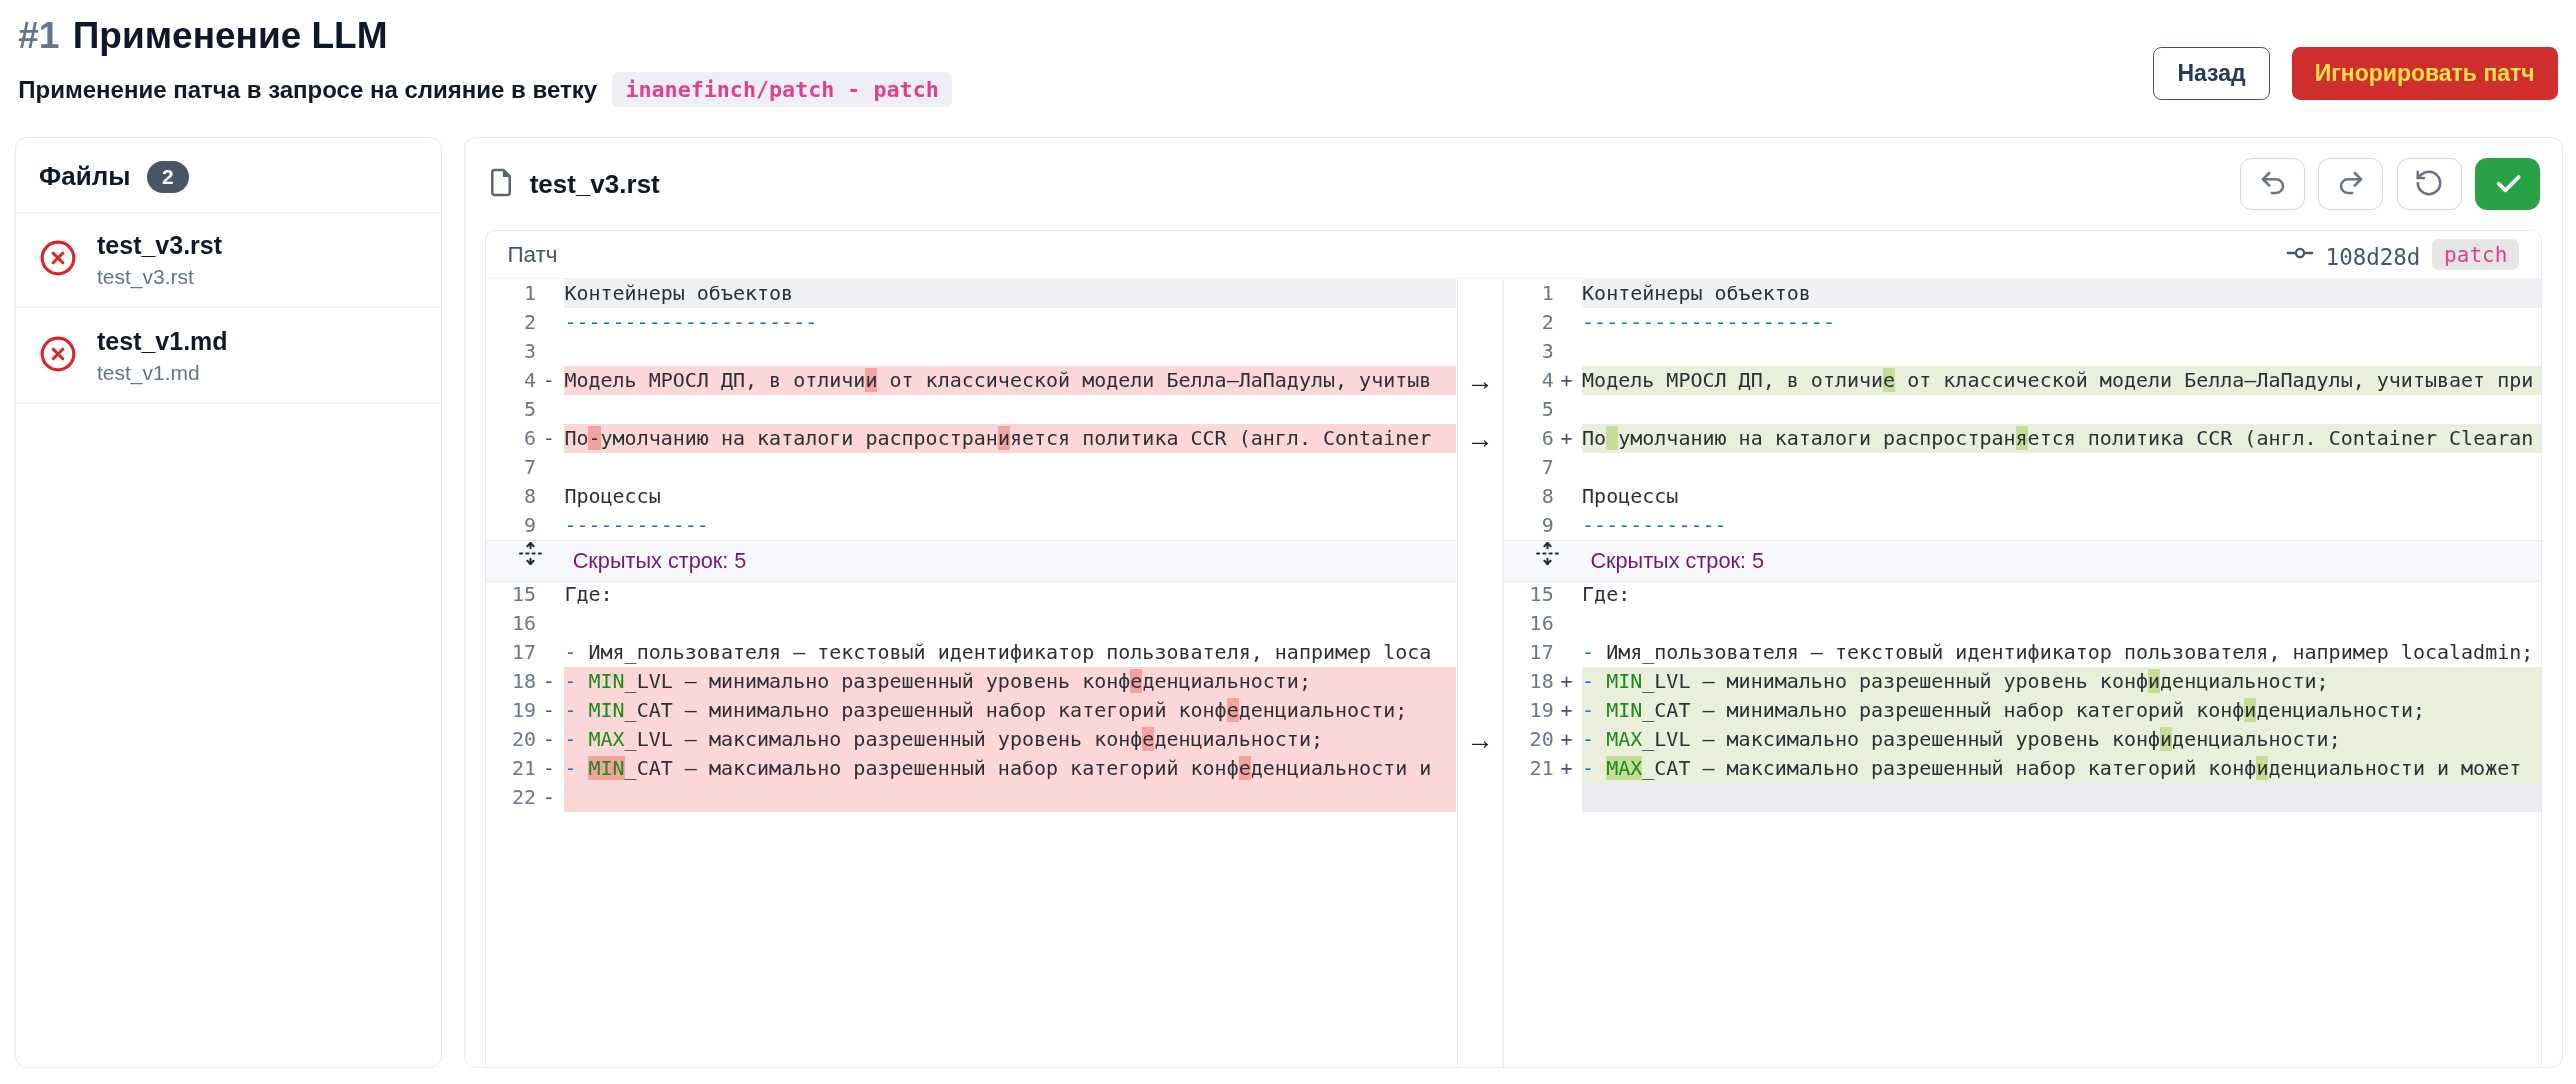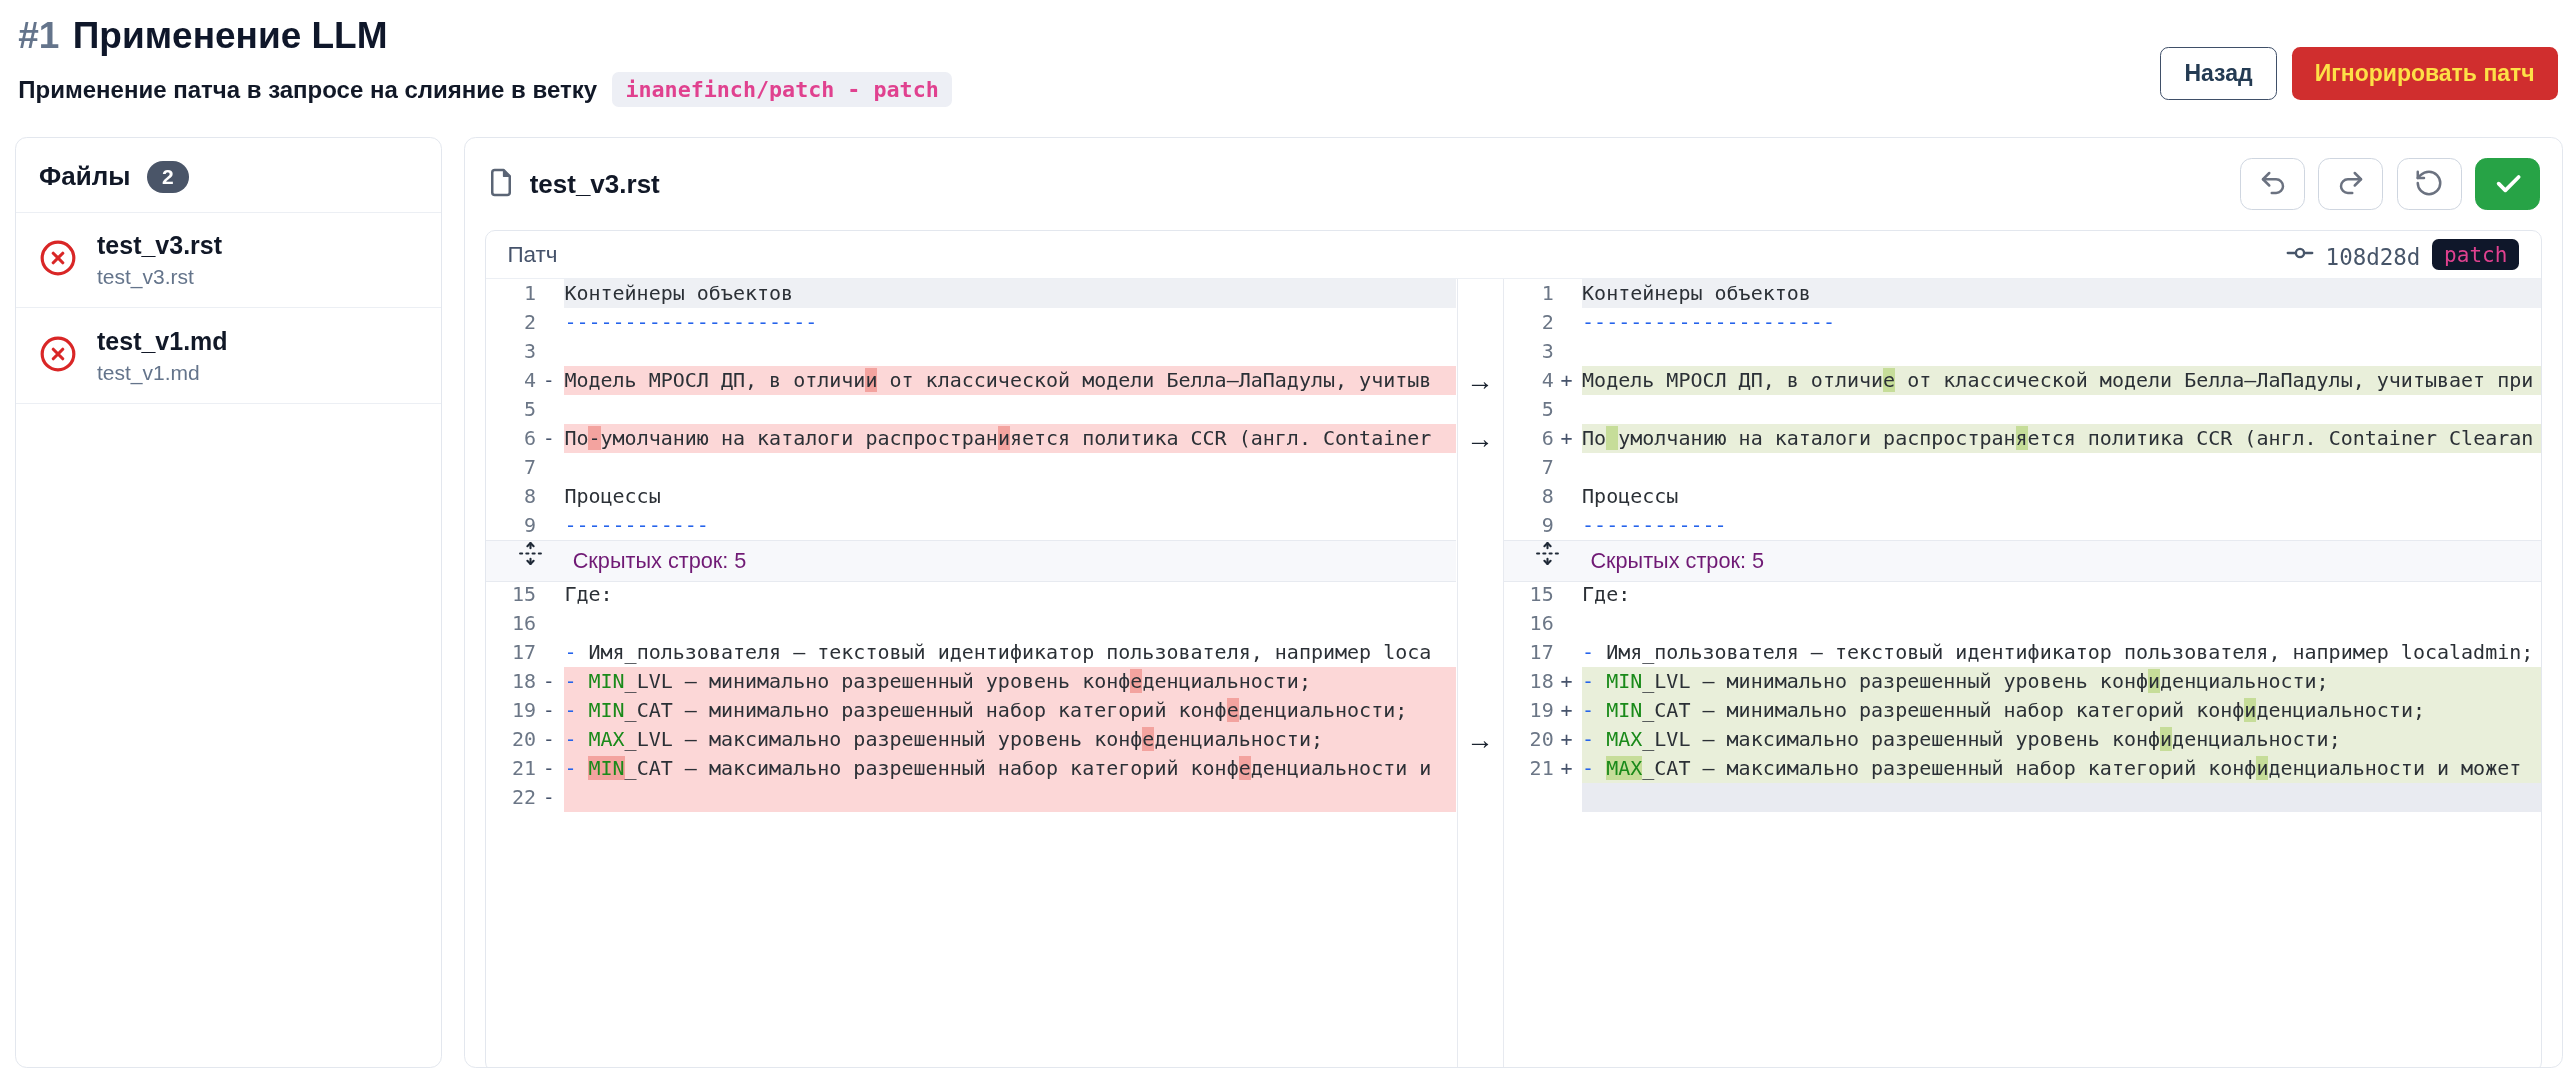--- a/index.html
+++ b/index.html
@@ -13,21 +13,21 @@
   html,body{margin:0;padding:0;overflow:hidden;}
   body{width:2576px;height:1085px;background:#fff;font-family:"Liberation Sans",sans-serif;color:#0f172a;}
 
   
   .header{position:relative;padding:15px 16.7px 0 18.3px;height:137px;}
   .h1{margin:0;font-size:37px;font-weight:800;display:flex;gap:13.3px;align-items:baseline;}
   .h1 .issue{color:#64748b;}
   .subtitle{margin-top:15px;font-size:24px;color:#111827;display:flex;align-items:center;gap:15px;font-weight:bold;}
   .branch-badge{font-family:"DejaVu Sans Mono",monospace;font-size:21.7px;color:var(--accent_pink);
     background:#edeff5;border-radius:6.7px;padding:5px 13.3px;}
-  .actions{position:absolute;top:47px;right:18.3px;display:flex;gap:15px;border-radius:8px;}
+  .actions{position:absolute;top:47px;right:18.3px;display:flex;gap:22px;border-radius:8px;}
   .btn{font-family:"Liberation Sans",sans-serif;font-size:23px;height:53px;border-radius:8.3px;
     display:flex;align-items:center;padding:0 23px;font-weight:600;cursor:pointer;}
   .btn-back{background:#fff;border:1.7px solid #3f4f68;color:#243b53;}
   .btn-danger{background:var(--danger);border:none;color:#fde047;}
   .btn-primary{background:var(--primary);border:none;color:#fff;}
 
   
   .content{display:flex;gap:21.7px;padding:0 13.3px 0 15px;height:931px;}
   .card{background:#fff;border:1.7px solid var(--border);border-radius:11.7px;}
 
@@ -50,21 +50,21 @@
     display:flex;align-items:center;justify-content:center;cursor:pointer;}
   .icon-btn.green{background:#27a346;border-color:#27a346;}
 
   .patch-card{border:1.7px solid var(--border);border-radius:10px;flex:1;display:flex;flex-direction:column;
     overflow:hidden;margin-bottom:-5px;}
   .patch-header{height:48px;flex:none;display:flex;align-items:center;padding:0 21.7px;border-bottom:1.7px solid var(--divider);}
   .patch-title{font-size:22.5px;color:#46536b;}
   .commit-group{margin-left:auto;display:flex;align-items:flex-end;gap:12px;}
   .commit-hash{font-family:"DejaVu Sans Mono",monospace;font-size:22.5px;color:var(--slate);}
   .patch-badge{font-family:"DejaVu Sans Mono",monospace;font-size:21px;color:var(--accent_pink);
-    background:#0f172a;border-radius:6.7px;padding:3.3px 11.7px;}
+    background:#e5e5e5;border-radius:6.7px;padding:3.3px 11.7px;}
 
   
   .diff-body{position:relative;flex:1;overflow:hidden;font-family:"DejaVu Sans Mono",monospace;
     font-size:20px;color:#2b3036;}
   .vline{position:absolute;top:0;bottom:0;width:1.7px;background:#e7eaf0;z-index:3;}
   .vl-1{left:971px;} .vl-2{left:1017px;}
   .d-row{display:grid;grid-template-columns:57px 21.7px 892px 47px 57px 21.7px 1fr;height:29px;line-height:29px;}
   .d-row.hidden-row{height:40px;line-height:40px;}
   .cell{overflow:hidden;white-space:pre;}
   .num{text-align:right;color:#6b7686;padding-right:6.7px;}

